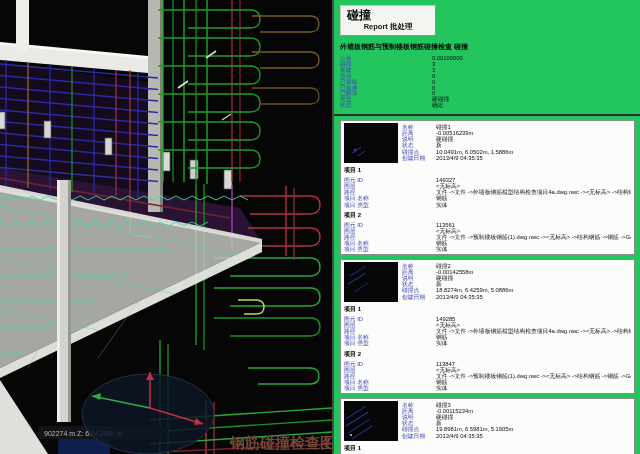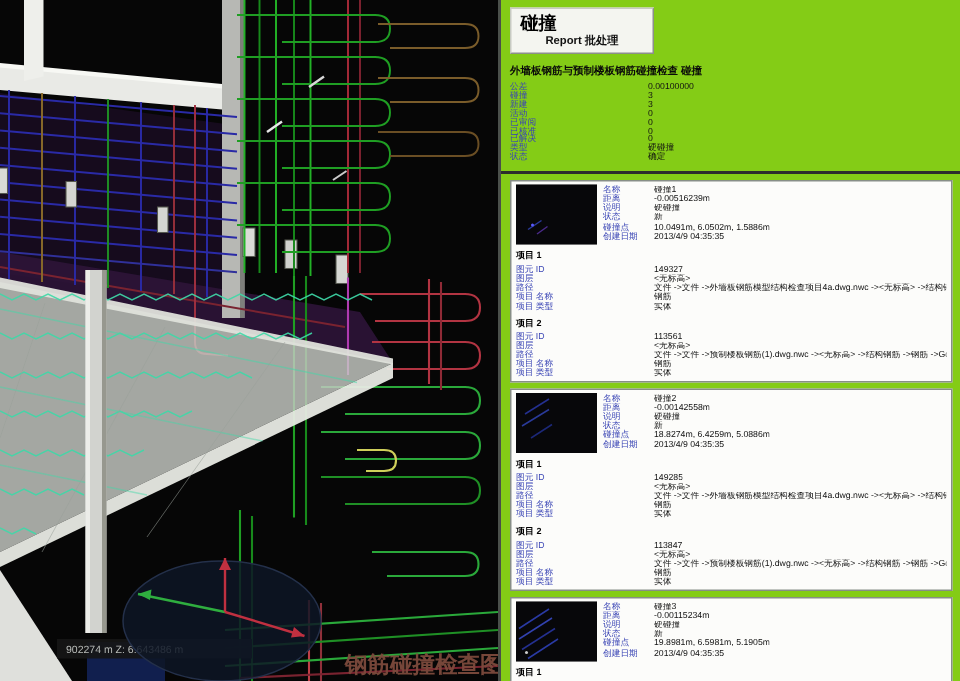--- a/index.html
+++ b/index.html
@@ -4,21 +4,21 @@
 <style>
   html,body{margin:0;padding:0;background:#888;}
   *{box-sizing:border-box;font-family:"Liberation Sans","DejaVu Sans",sans-serif;}
   #stage{width:640px;height:454px;display:flex;overflow:hidden;background:#000;position:relative;}
 
   
   #viewport{width:332px;height:375px;position:relative;background:#ffffff;flex:0 0 332px;}
   #viewport svg{position:absolute;left:0;top:0;}
 
   
-  #report{flex:1;height:454px;background:#84cc16;border-left:2px solid #4a4f4a;padding:5px 5px 0 6px;overflow:hidden;}
+  #report{flex:1;height:454px;background:#22c55e;border-left:2px solid #4a4f4a;padding:5px 5px 0 6px;overflow:hidden;}
   .title-box{background:#f4f5f0;border:1px solid #c7cac2;border-right-color:#8c908a;border-bottom-color:#8c908a;
              width:96px;padding:3px 6px 4px 6px;margin-bottom:6px;}
   .title-main{font-size:12px;font-weight:bold;color:#000;line-height:13px;}
   .title-sub{font-size:7.5px;font-weight:bold;color:#111;line-height:9px;text-align:center;}
   .test-heading{font-size:7px;font-weight:bold;color:#0a0a0a;margin:2px 0 4px 0;white-space:nowrap;}
   .sumrow{display:flex;line-height:5.9px;font-size:5.8px;}
   .sumrow .lbl{width:92px;color:#3a45b5;}
   .sumrow .val{color:#111;}
   .rule{border-top:2px solid #2d2d2d;margin:5px -5px 0 -6px;}
 

